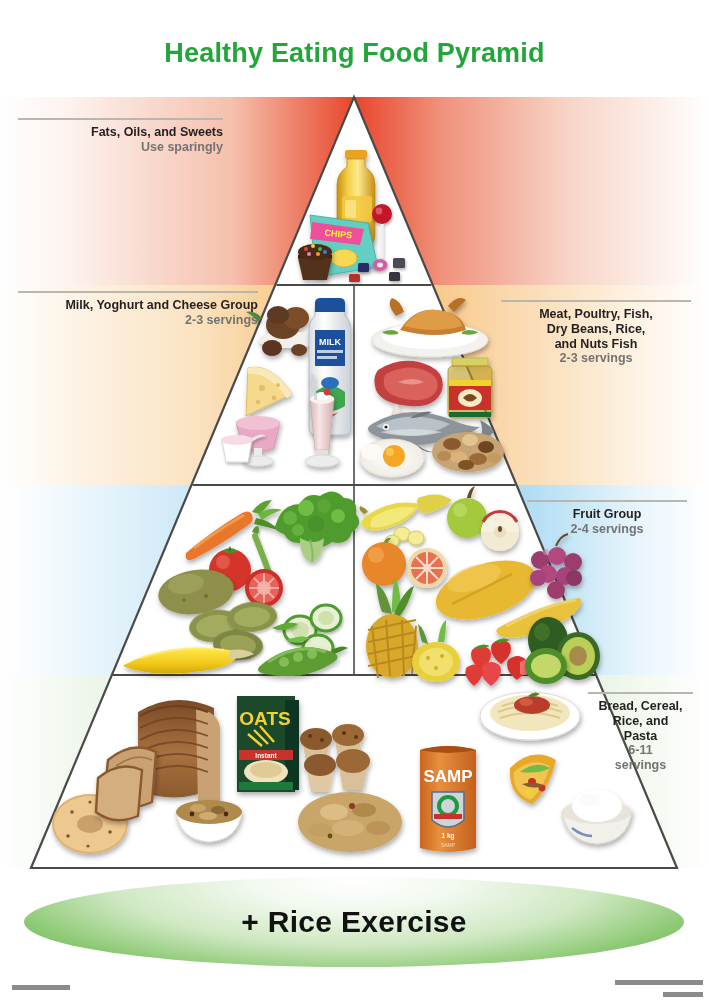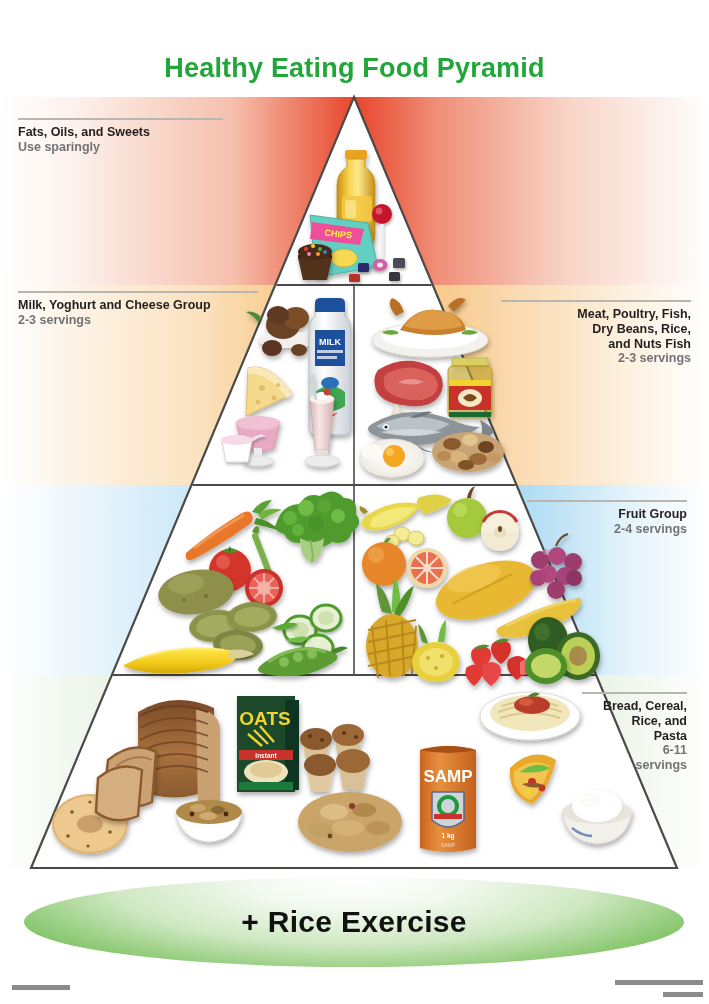--- a/index.html
+++ b/index.html
@@ -7,21 +7,21 @@
     width:709px;height:1004px;position:relative;overflow:hidden;
     background:#ffffff;
     font-family:"Liberation Sans",sans-serif;
     -webkit-font-smoothing:antialiased;
   }
   .stage{position:absolute;left:0;top:0;width:709px;height:1004px;}
 
   
   .title{
     position:absolute;left:0;top:38px;width:709px;text-align:center;
-    font-size:27px;font-weight:bold;color:#22a63a;letter-spacing:.2px;margin-top:15px;
+    font-size:27px;font-weight:bold;color:#22a63a;letter-spacing:.2px;
   }
 
   
   .band{position:absolute;left:0;width:709px;}
   .band-fats{top:97px;height:188px;
     background:linear-gradient(to right,#ffffff 0%,#fdf2ee 10%,#f5bfab 33%,#e8462c 50%,#f0907a 62%,#f8d4c6 80%,#ffffff 100%);}
   .band-dairy{top:285px;height:200px;
     background:linear-gradient(to right,#ffffff 0%,#fdf6ec 8%,#fbe2c0 28%,#f6b963 50%,#fad9ae 72%,#fdf3e4 90%,#ffffff 100%);}
   .band-veg{top:485px;height:190px;
     background:linear-gradient(to right,#ffffff 0%,#f2f9fd 8%,#cfe9f8 26%,#57b9e8 50%,#a8d9f2 72%,#e8f5fc 90%,#ffffff 100%);}
@@ -32,29 +32,29 @@
   .pyramid{
     position:absolute;left:0;top:0;width:709px;height:1004px;
     pointer-events:none;
   }
 
   
   .label{position:absolute;line-height:1.18;}
   .label .rule{height:2px;background:#b9b6b0;margin-bottom:5px;}
   .label .name{font-size:12.5px;font-weight:bold;color:#231f20;}
   .label .serv{font-size:12.5px;font-weight:bold;color:#737373;}
-  .lab-left{text-align:left;}
-  .lab-right{text-align:right;}
+  .lab-left{text-align:right;}
+  .lab-right{text-align:center;}
 
   #lab-fats{left:18px;top:118px;width:205px;}
   #lab-dairy{left:18px;top:291px;width:240px;}
   #lab-meat{right:18px;top:300px;width:190px;}
   #lab-veg{left:18px;top:500px;width:180px;}
   #lab-fruit{right:22px;top:500px;width:160px;}
-  #lab-bread{right:22px;top:692px;width:105px;}
+  #lab-bread{right:16px;top:692px;width:105px;}
 
   
   .exercise-wrap{position:absolute;left:24px;top:877px;width:660px;height:90px;}
   .ellipse{
     position:absolute;left:0;top:0;width:660px;height:90px;border-radius:50%/50%;
     background:radial-gradient(ellipse at 50% 6%,#ffffff 0%,#f2f9ef 22%,#cfe8c2 52%,#8cc973 78%,#5db447 100%);
   }
   .exercise-text{
     position:absolute;left:0;top:0;width:660px;height:90px;
     display:flex;align-items:center;justify-content:center;

